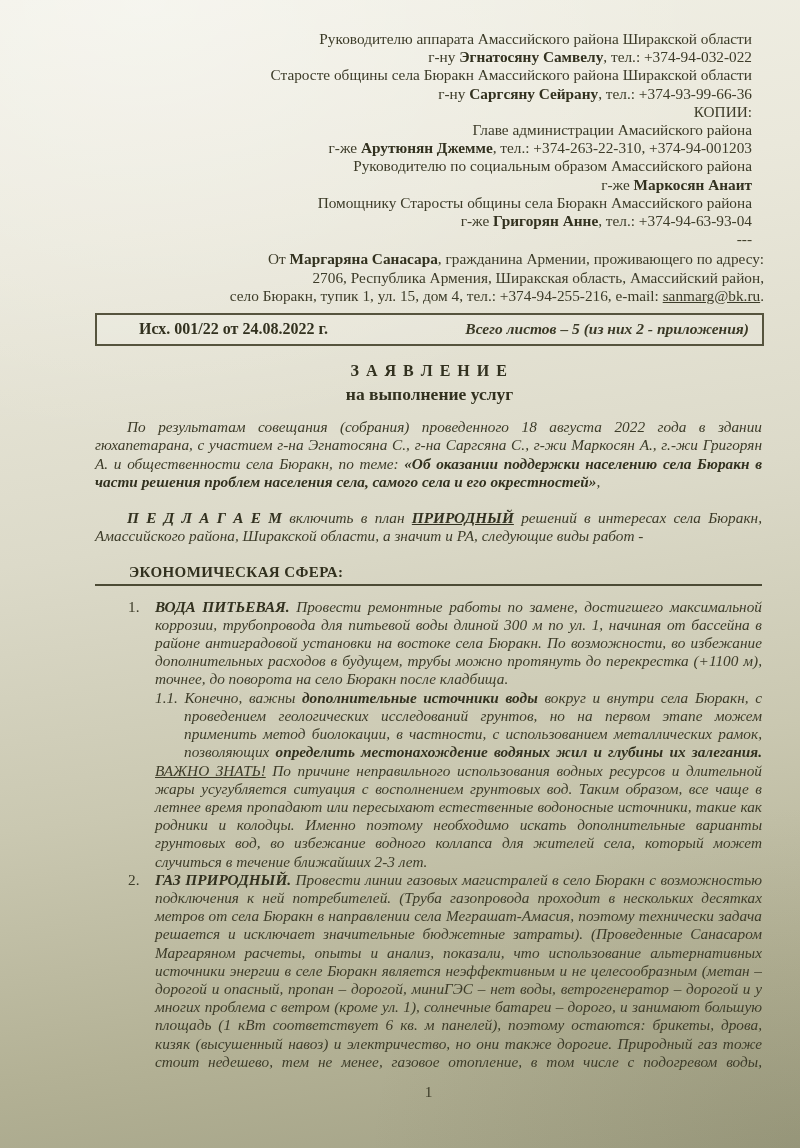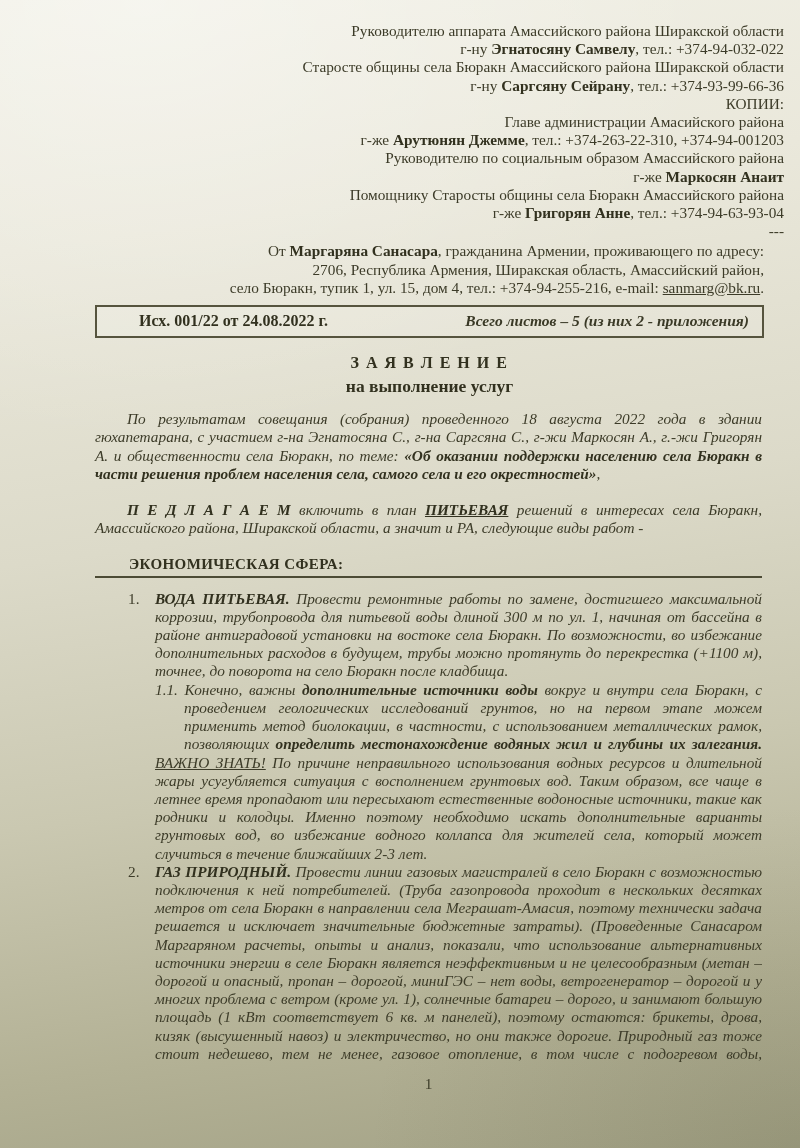--- a/index.html
+++ b/index.html
@@ -9,21 +9,21 @@
     background:
       radial-gradient(130% 70% at 18% 0%, rgba(255,255,255,0.38), rgba(255,255,255,0) 55%),
       radial-gradient(90% 50% at 100% 100%, rgba(90,90,60,0.18), rgba(90,90,60,0) 60%),
       linear-gradient(172deg, #f1f0e6 0%, #eae8db 20%, #dcdac9 45%, #cac8b1 66%, #b3b195 86%, #a3a286 100%);
     font-family:"Liberation Serif","DejaVu Serif",serif;
     font-size:15.3px;line-height:18.2px;color:#3c3b28;
   }
   p{margin:0;}
   .b{font-weight:bold;color:#32311f;}
   .u{text-decoration:underline;}
-  .recipients{padding-top:22px;margin-right:16px;text-align:right;}
+  .recipients{padding-top:30px;margin-right:48px;text-align:right;}
   .sender{margin-top:2px;margin-right:36px;text-align:right;}
   .ref-box{
     margin:8px 36px 0 95px;
     border:2px solid #56543e;
     padding:5px 13px 6px 12px;
     display:flex;justify-content:space-between;align-items:flex-end;
     background:rgba(255,255,255,0.12);
   }
   .ref-left{font-weight:bold;color:#32311f;font-size:16px;margin-left:30px;}
   .ref-right{font-weight:bold;font-style:italic;color:#3a3926;font-size:15.5px;}
@@ -80,21 +80,21 @@
     <span class="ref-right">Всего листов – 5 (из них 2 - приложения)</span>
   </div>
 
   <div class="title centered">З А Я В Л Е Н И Е</div>
   <div class="subtitle centered">на выполнение услуг</div>
 
   <div class="bodytext">
 
     <p class="para indent"><span>По результатам совещания (собрания) проведенного 18 августа 2022 года в здании гюхапетарана, с участием г-на Эгнатосяна С., г-на Саргсяна С., г-жи Маркосян А., г.-жи Григорян А. и общественности села Бюракн, по теме: </span><span class="b">«Об оказании поддержки населению села Бюракн в части решения проблем населения села, самого села и его окрестностей»</span><span>,</span></p>
 
-    <p class="para indent gap"><span class="b">П Е Д Л А Г А Е М</span><span> включить в план </span><span class="b u">ПИТЬЕВАЯ</span><span> решений в интересах села Бюракн, Амассийского района, Ширакской области, а значит и РА, следующие виды работ -</span></p>
+    <p class="para indent gap"><span class="b">П Е Д Л А Г А Е М</span><span> включить в план </span><span class="b u">ПРИРОДНЫЙ</span><span> решений в интересах села Бюракн, Амассийского района, Ширакской области, а значит и РА, следующие виды работ -</span></p>
 
     <div class="section">
       <span class="section-inner">ЭКОНОМИЧЕСКАЯ СФЕРА:</span>
     </div>
 
     <div class="list">
 
       <div class="list-item">
         <span class="num">1.</span>
         <div class="item-body">

